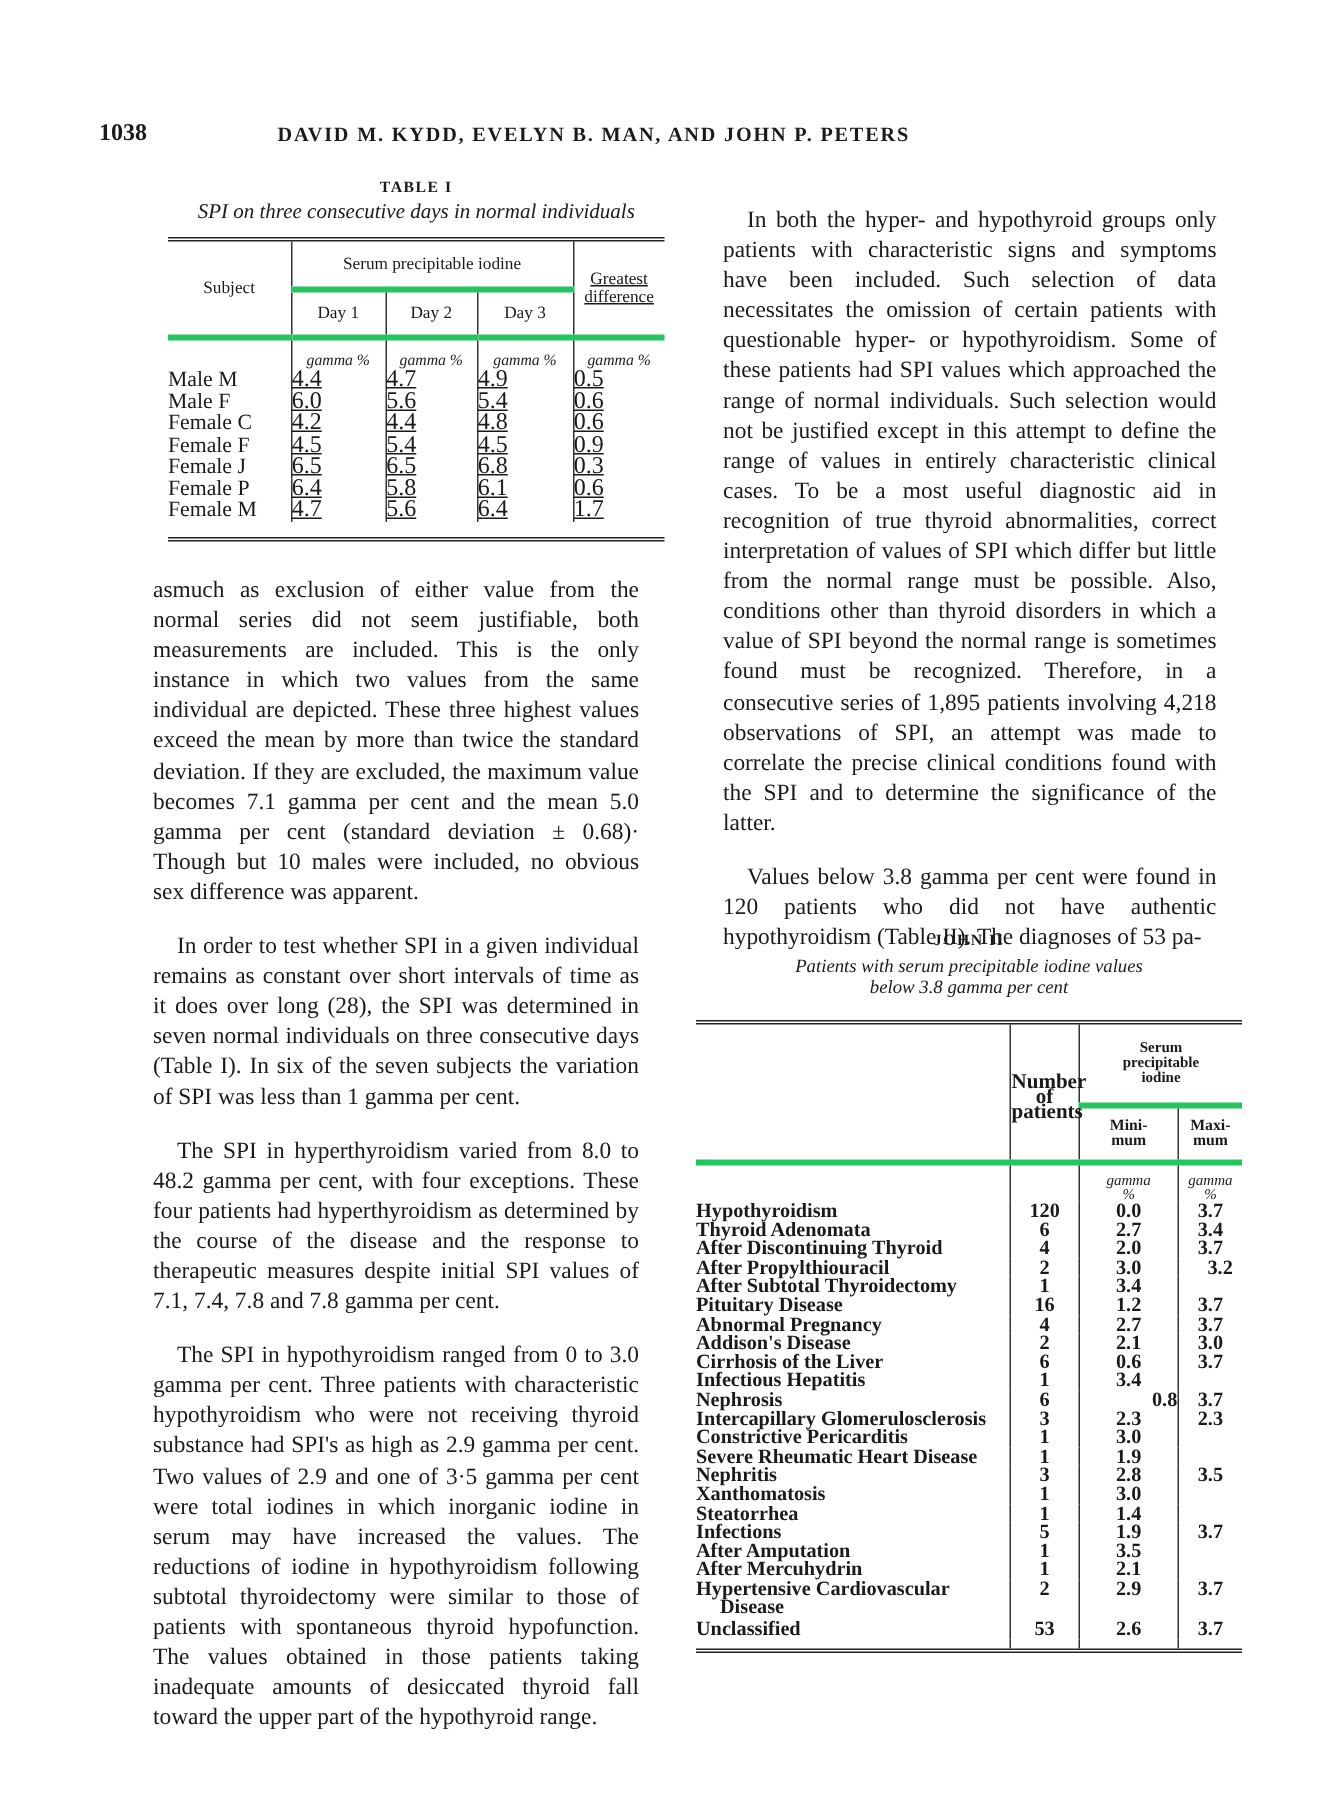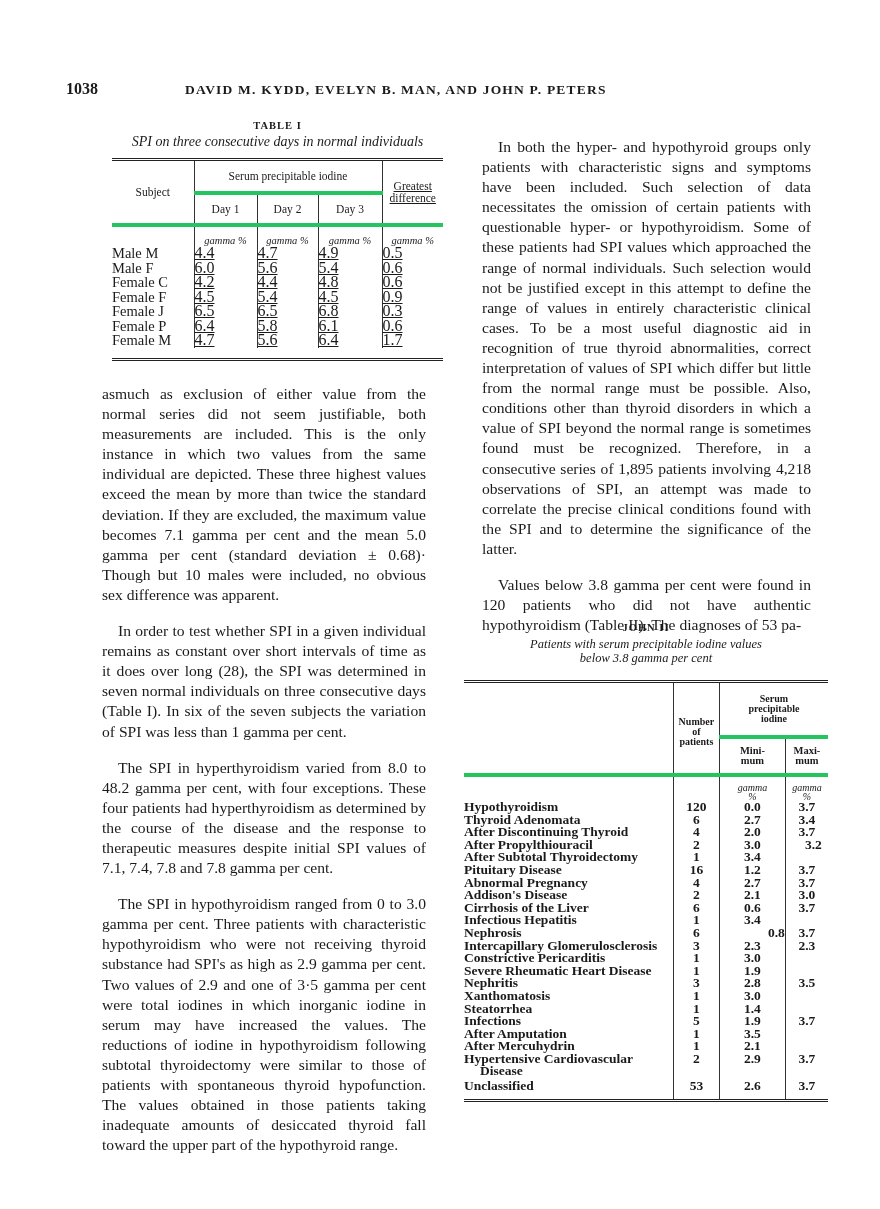--- a/index.html
+++ b/index.html
@@ -157,21 +157,21 @@
     <colgroup>
         <col style="width:220px">
         <col style="width:47px">
         <col style="width:46px">
         <col style="width:51px">
       </colgroup>
     <thead>
       <tr style="height:54px;">
         <th rowspan="2" class="hl"></th>
         <th rowspan="2" class="vl hl" style="vertical-align:middle; padding-top:8px;">
-          <span style="display:inline-block; width:44px; font-size:10px;">Number of patients</span>
+          <span style="display:inline-block; width:44px; font-size:14px;">Number of patients</span>
         </th>
         <th colspan="2" class="vl hl">
           <span style="display:inline-block; width:70px; font-size:10px;">Serum precipitable iodine</span>
         </th>
       </tr>
       <tr style="height:38px;">
         <th class="vl hl"><span style="display:inline-block; width:30px;">Mini- mum</span></th>
         <th class="vl hl"><span style="display:inline-block; width:30px;">Maxi- mum</span></th>
       </tr>
     </thead>

